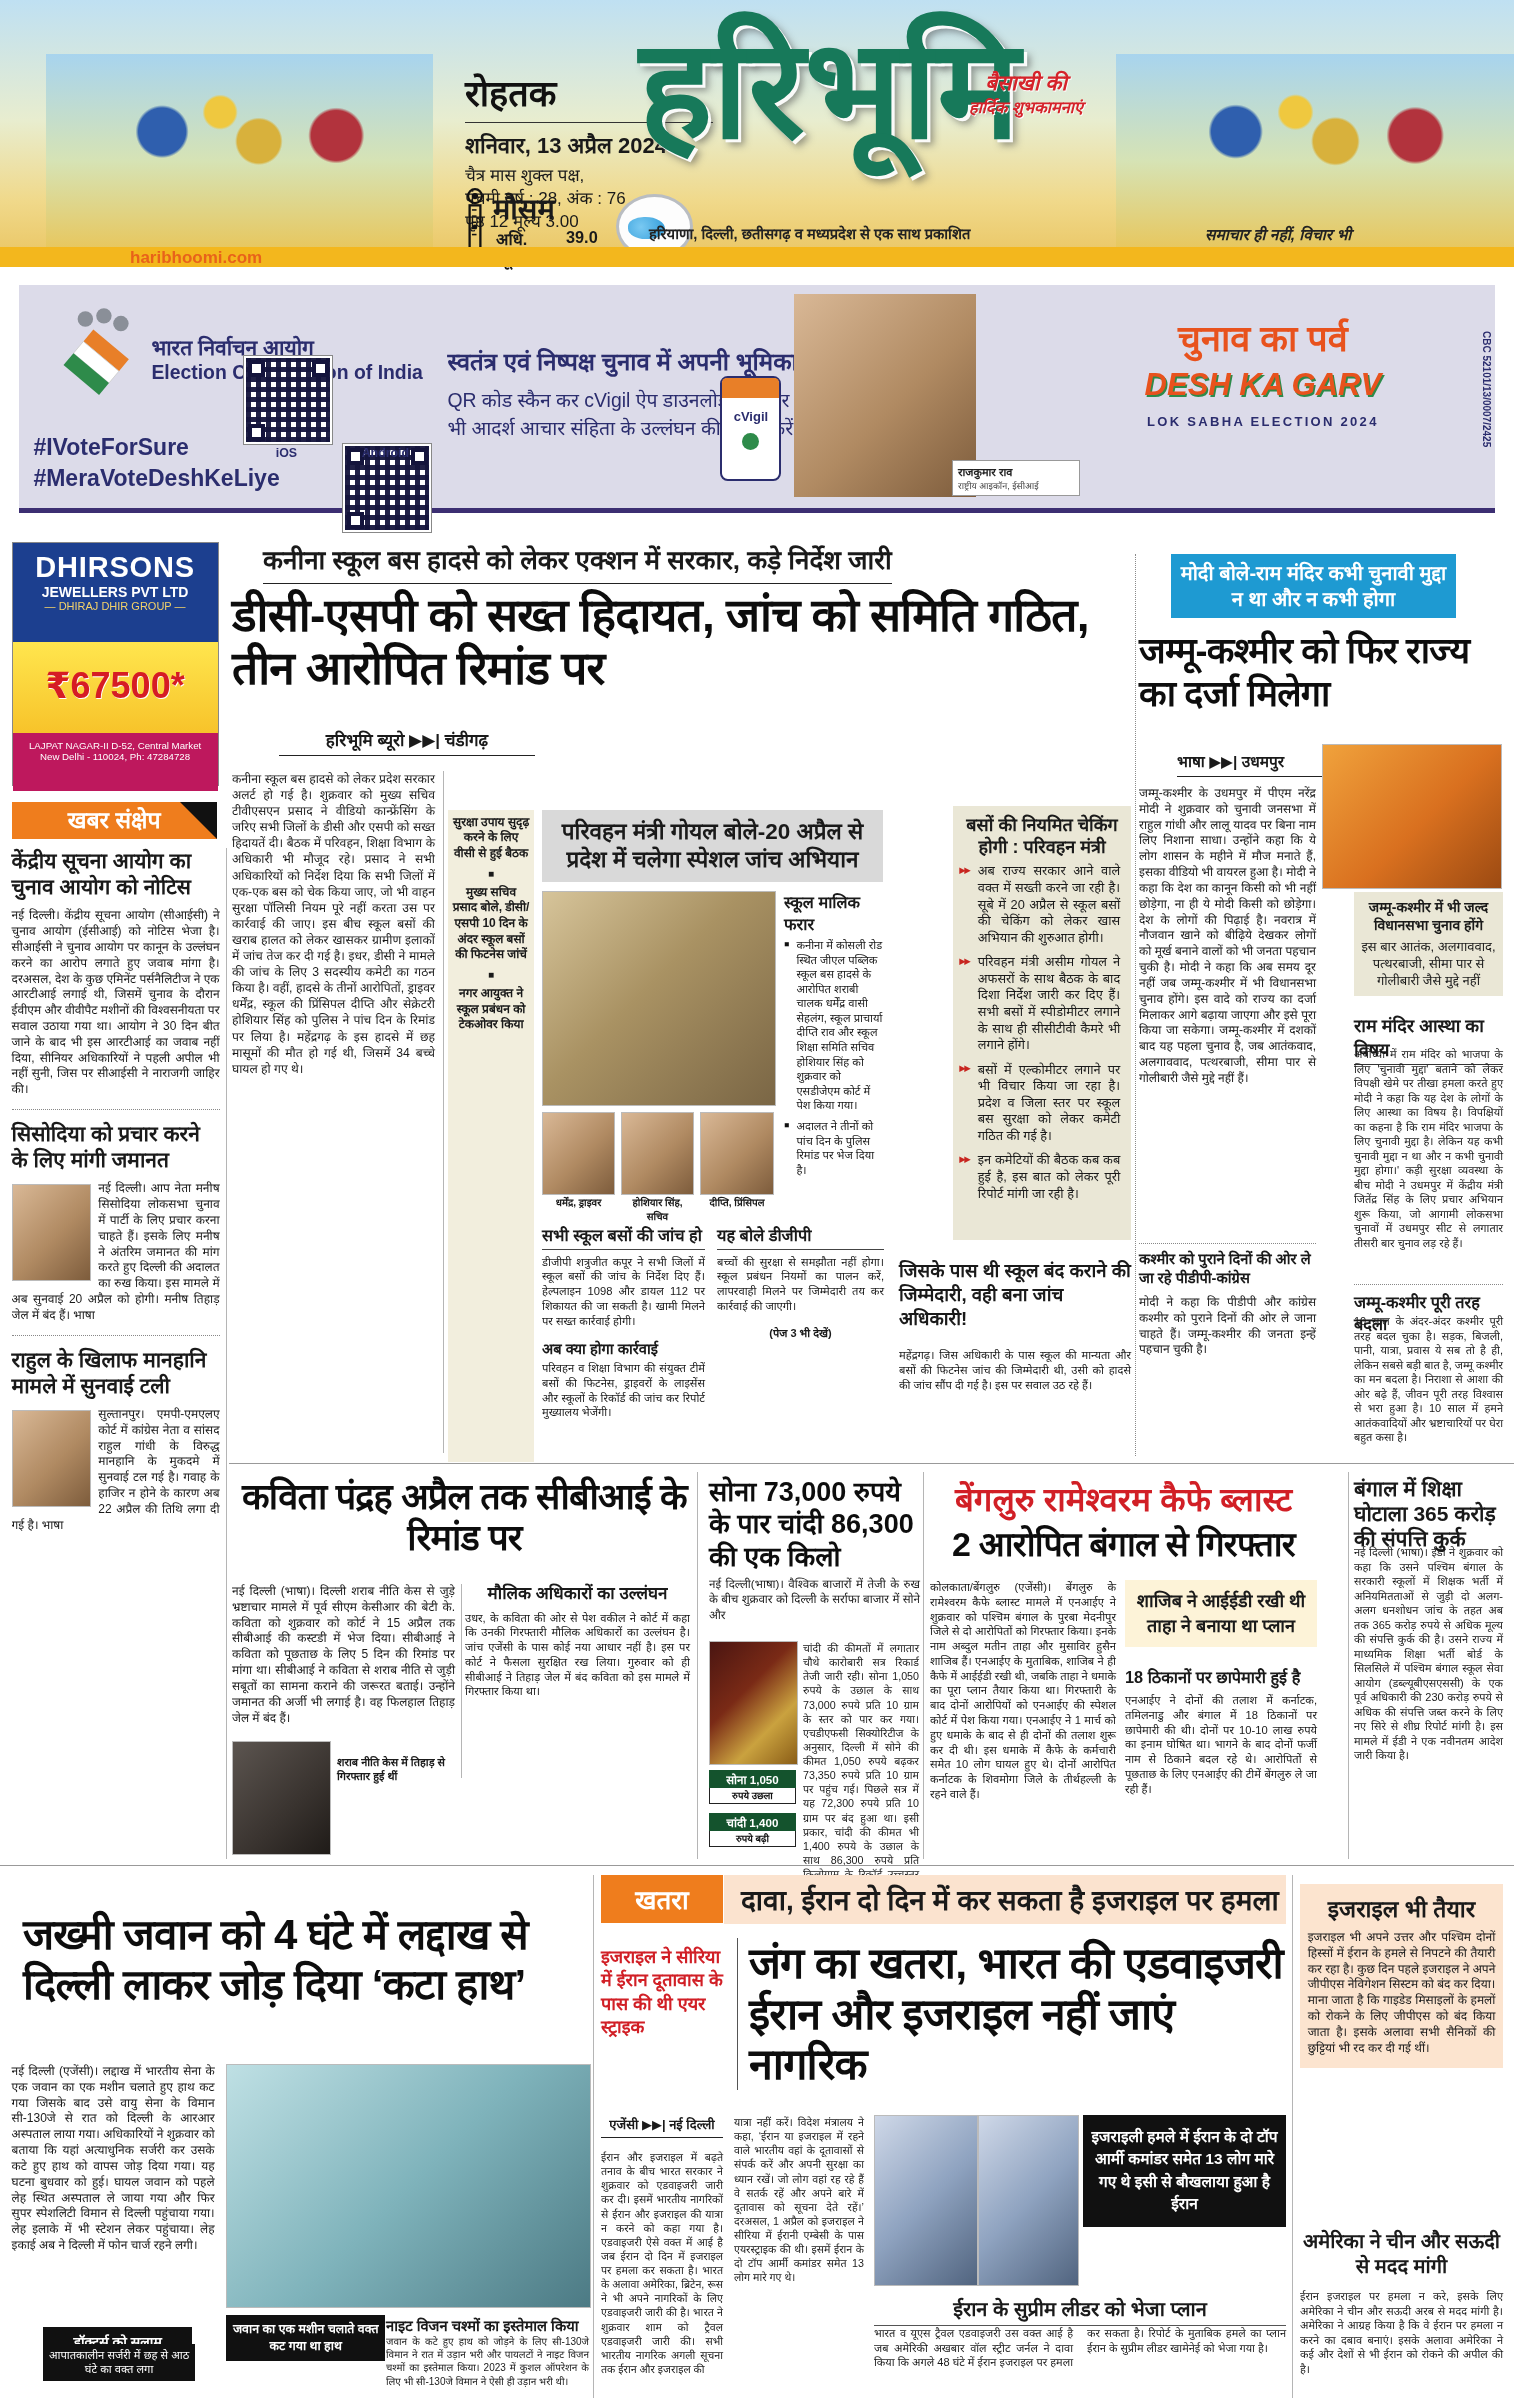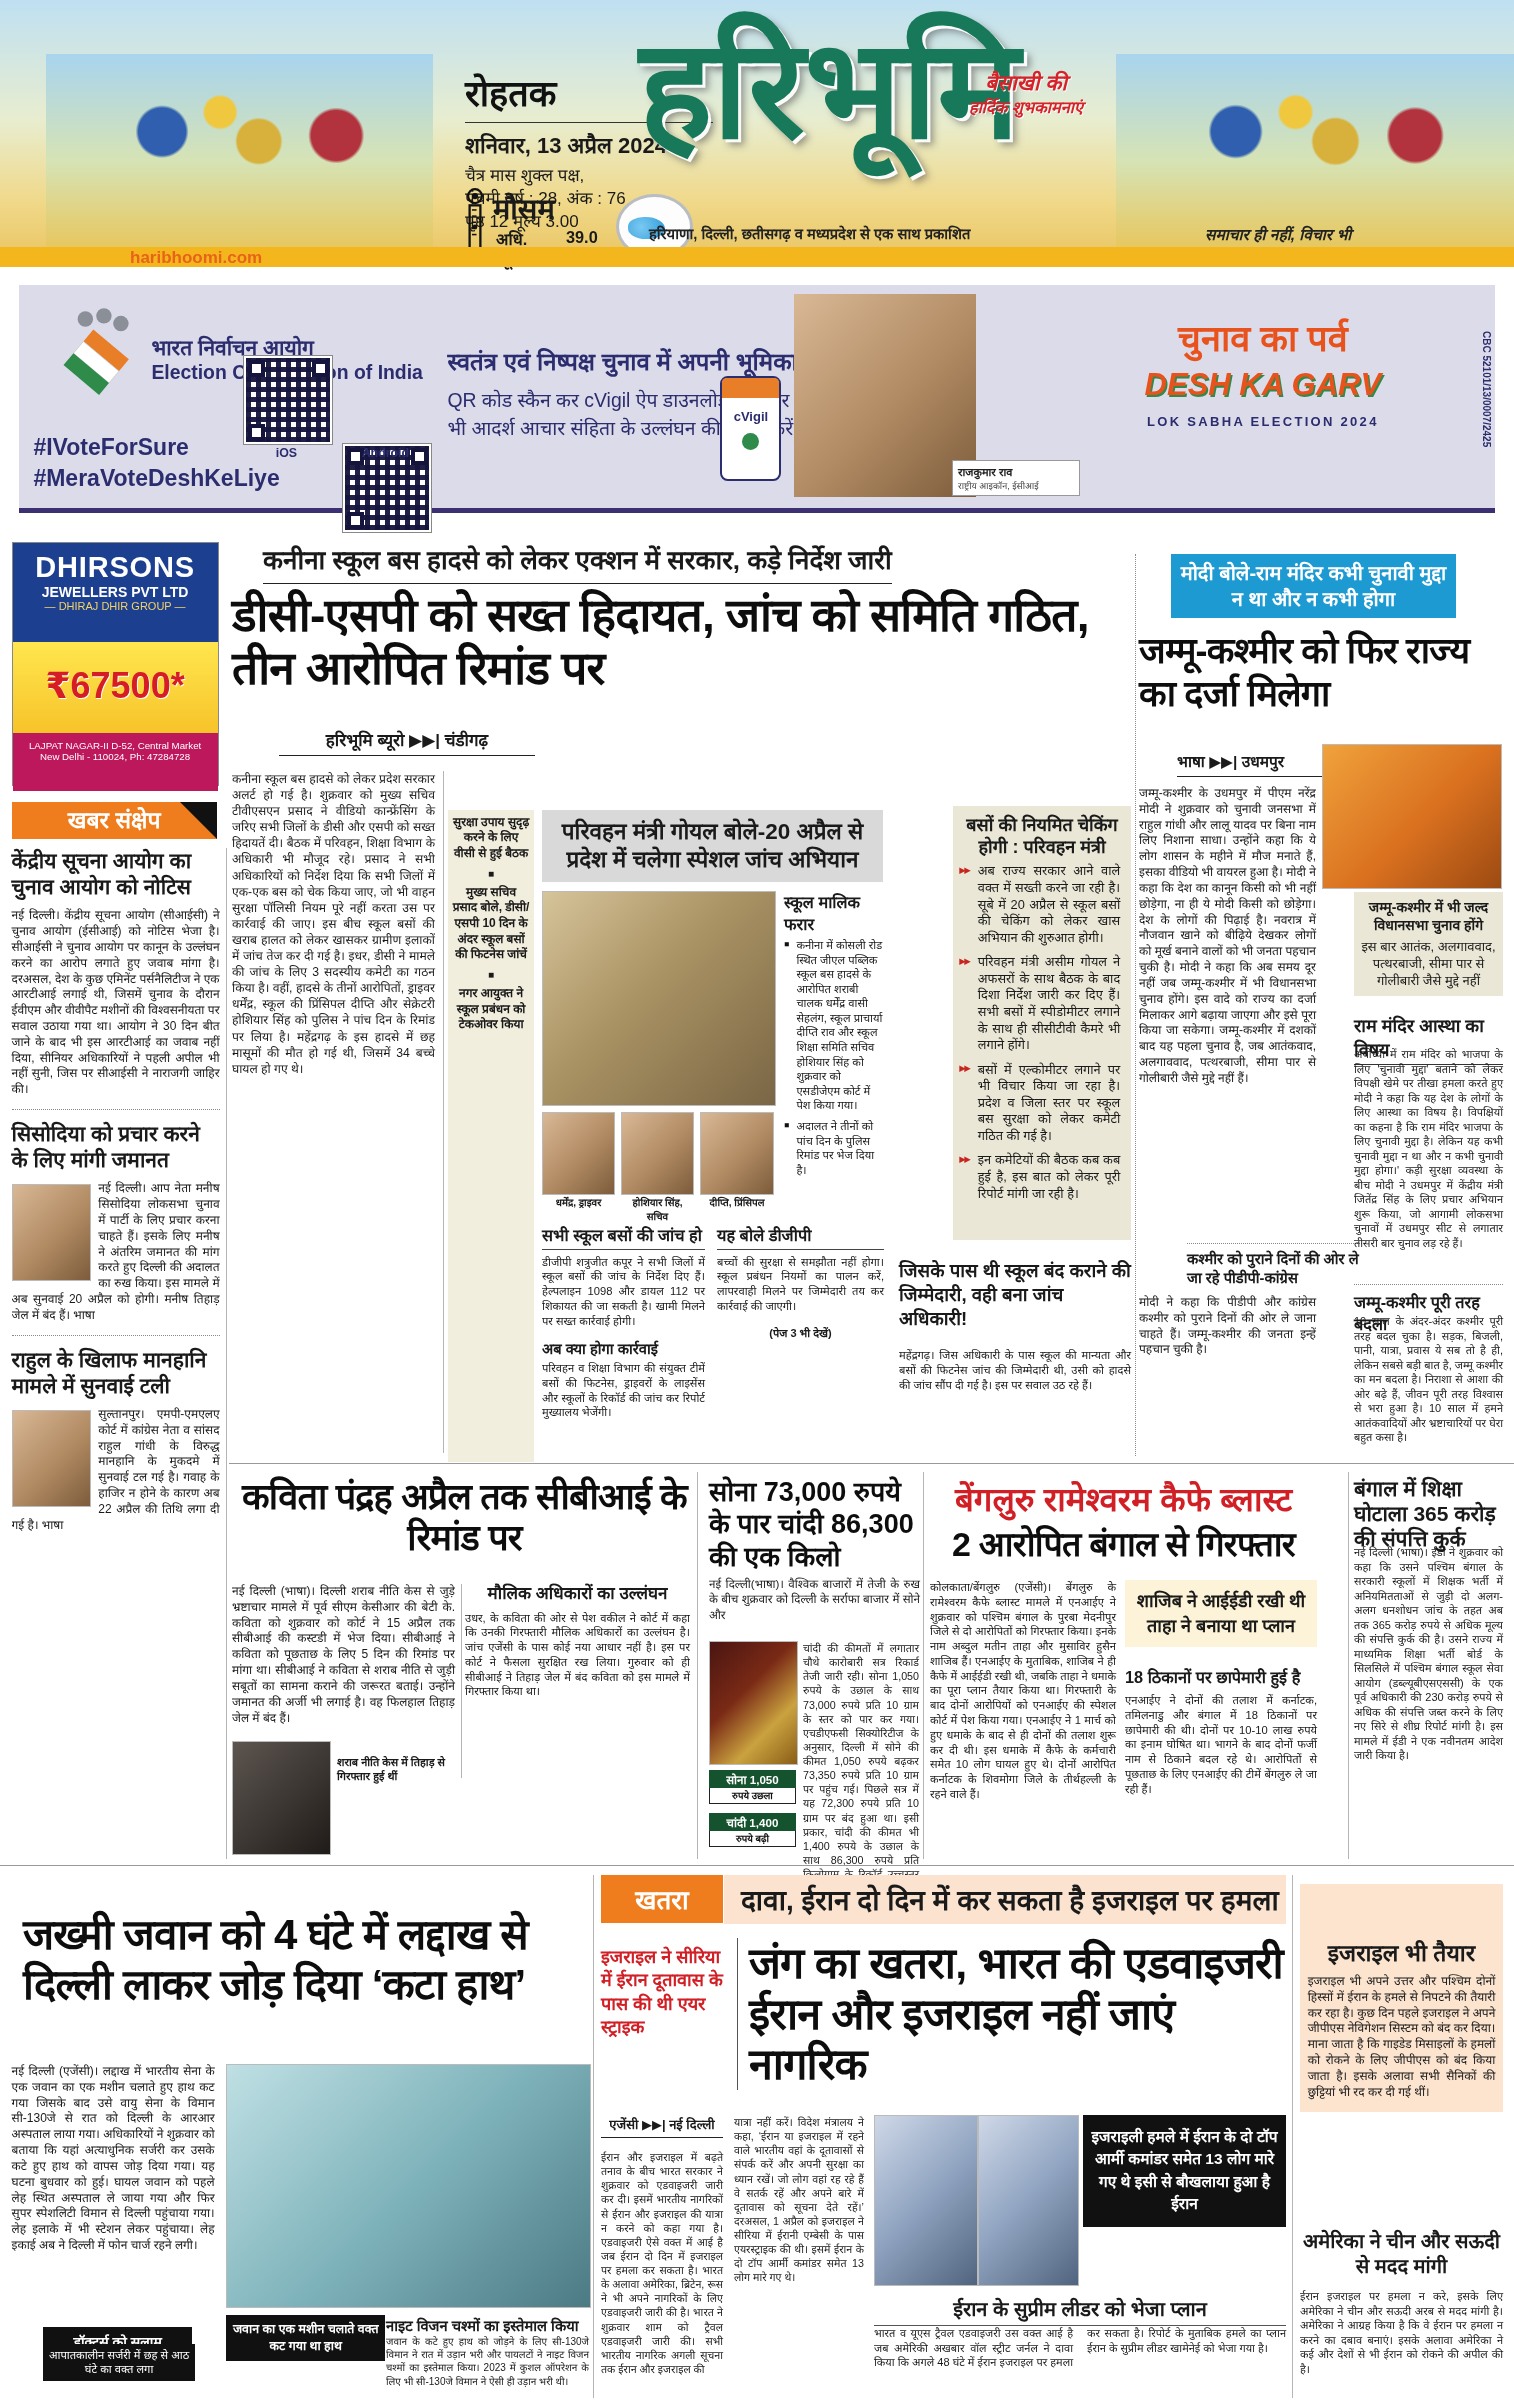--- a/index.html
+++ b/index.html
@@ -252,21 +252,21 @@
   <div class="abs bold" style="left:899px;top:1259px;width:232px;font-size:18.6px;line-height:1.3;">जिसके पास थी स्कूल बंद कराने की जिम्मेदारी, वही बना जांच अधिकारी!</div>
   <div class="abs jt" style="left:899px;top:1348px;width:232px;font-size:11.2px;">महेंद्रगढ़। जिस अधिकारी के पास स्कूल की मान्यता और बसों की फिटनेस जांच की जिम्मेदारी थी, उसी को हादसे की जांच सौंप दी गई है। इस पर सवाल उठ रहे हैं।</div>
 
   <div class="abs" style="left:1135px;top:554px;height:902px;border-left:0.8px dotted #8a8a8a;"></div>
 
   <div class="abs ctr bold" style="left:1171px;top:554px;width:285px;background:#1e9ad2;color:#fff;font-size:20px;line-height:1.3;padding:6.2px 7.7px;box-sizing:border-box;">मोदी बोले-राम मंदिर कभी चुनावी मुद्दा न था और न कभी होगा</div>
   <div class="abs headline" style="left:1139px;top:629px;width:366px;font-size:36px;line-height:1.2;">जम्मू-कश्मीर को फिर राज्य का दर्जा मिलेगा</div>
   <div class="abs byline" style="left:1177px;top:750px;width:163px;font-size:15.5px;">भाषा ▶▶| उधमपुर</div>
   <div class="abs jt" style="left:1139px;top:786px;width:177px;height:434px;font-size:12px;">जम्मू-कश्मीर के उधमपुर में पीएम नरेंद्र मोदी ने शुक्रवार को चुनावी जनसभा में राहुल गांधी और लालू यादव पर बिना नाम लिए निशाना साधा। उन्होंने कहा कि ये लोग शासन के महीने में मौज मनाते हैं, इसका वीडियो भी वायरल हुआ है। मोदी ने कहा कि देश का कानून किसी को भी नहीं छोड़ेगा, ना ही ये मोदी किसी को छोड़ेगा। देश के लोगों की पिढ़ाई है। नवरात्र में नौजवान खाने को बीढ़िये देखकर लोगों को मूर्ख बनाने वालों को भी जनता पहचान चुकी है। मोदी ने कहा कि अब समय दूर नहीं जब जम्मू-कश्मीर में भी विधानसभा चुनाव होंगे। इस वादे को राज्य का दर्जा मिलाकर आगे बढ़ाया जाएगा और इसे पूरा किया जा सकेगा। जम्मू-कश्मीर में दशकों बाद यह पहला चुनाव है, जब आतंकवाद, अलगाववाद, पत्थरबाजी, सीमा पार से गोलीबारी जैसे मुद्दे नहीं हैं।</div>
   <div class="abs photo ph-orange" style="left:1322px;top:744px;width:178px;height:143px;"></div>
-  <div class="abs bold" style="left:1139px;top:1243px;width:177px;font-size:14.7px;line-height:1.25;border-top:0.8px dotted #888;padding-top:6.2px;margin-left:48px;">कश्मीर को पुराने दिनों की ओर ले जा रहे पीडीपी-कांग्रेस</div>
+  <div class="abs bold" style="left:1139px;top:1243px;width:177px;font-size:14.7px;line-height:1.25;border-top:0.8px dotted #888;padding-top:6.2px;">कश्मीर को पुराने दिनों की ओर ले जा रहे पीडीपी-कांग्रेस</div>
   <div class="abs jt" style="left:1139px;top:1295px;width:177px;font-size:12px;">मोदी ने कहा कि पीडीपी और कांग्रेस कश्मीर को पुराने दिनों की ओर ले जाना चाहते हैं। जम्मू-कश्मीर की जनता इन्हें पहचान चुकी है।</div>
 
   <div class="abs beige" style="left:1354px;top:892px;width:149px;padding:6.2px;box-sizing:border-box;">
     <div class="ctr bold" style="font-size:14px;line-height:1.3;">जम्मू-कश्मीर में भी जल्द विधानसभा चुनाव होंगे</div>
     <div class="ctr" style="font-size:13px;line-height:1.3;margin-top:4.6px;">इस बार आतंक, अलगाववाद, पत्थरबाजी, सीमा पार से गोलीबारी जैसे मुद्दे नहीं</div>
   </div>
   <div class="abs bold" style="left:1354px;top:1013px;width:149px;font-size:18px;border-bottom:1.5px solid #333;padding-bottom:3.1px;">राम मंदिर आस्था का विषय</div>
   <div class="abs jt" style="left:1354px;top:1047px;width:149px;font-size:11px;">अयोध्या में राम मंदिर को भाजपा के लिए 'चुनावी मुद्दा' बताने को लेकर विपक्षी खेमे पर तीखा हमला करते हुए मोदी ने कहा कि यह देश के लोगों के लिए आस्था का विषय है। विपक्षियों का कहना है कि राम मंदिर भाजपा के लिए चुनावी मुद्दा है। लेकिन यह कभी चुनावी मुद्दा न था और न कभी चुनावी मुद्दा होगा।' कड़ी सुरक्षा व्यवस्था के बीच मोदी ने उधमपुर में केंद्रीय मंत्री जितेंद्र सिंह के लिए प्रचार अभियान शुरू किया, जो आगामी लोकसभा चुनावों में उधमपुर सीट से लगातार तीसरी बार चुनाव लड़ रहे हैं।</div>
   <div class="abs bold" style="left:1354px;top:1284px;width:149px;font-size:16.3px;border-top:0.8px dotted #888;padding-top:6.2px;">जम्मू-कश्मीर पूरी तरह बदला</div>
   <div class="abs jt" style="left:1354px;top:1314px;width:149px;font-size:11px;">10 साल के अंदर-अंदर कश्मीर पूरी तरह बदल चुका है। सड़क, बिजली, पानी, यात्रा, प्रवास ये सब तो है ही, लेकिन सबसे बड़ी बात है, जम्मू कश्मीर का मन बदला है। निराशा से आशा की ओर बढ़े हैं, जीवन पूरी तरह विश्वास से भरा हुआ है। 10 साल में हमने आतंकवादियों और भ्रष्टाचारियों पर घेरा बहुत कसा है।</div>
@@ -333,20 +333,20 @@
   <div class="abs jt" style="left:734px;top:2115px;width:130px;height:283px;font-size:10.7px;">यात्रा नहीं करें। विदेश मंत्रालय ने कहा, ‘ईरान या इजराइल में रहने वाले भारतीय वहां के दूतावासों से संपर्क करें और अपनी सुरक्षा का ध्यान रखें। जो लोग वहां रह रहे हैं वे सतर्क रहें और अपने बारे में दूतावास को सूचना देते रहें।’ दरअसल, 1 अप्रैल को इजराइल ने सीरिया में ईरानी एम्बेसी के पास एयरस्ट्राइक की थी। इसमें ईरान के दो टॉप आर्मी कमांडर समेत 13 लोग मारे गए थे।</div>
   <div class="abs photo ph-blue" style="left:874px;top:2115px;width:102px;height:169px;"></div>
   <div class="abs photo ph-blue" style="left:978px;top:2115px;width:99px;height:169px;"></div>
   <div class="abs blackbox ctr bold" style="left:1083px;top:2115px;width:203px;font-size:15.5px;line-height:1.45;padding:11px 7.7px;box-sizing:border-box;">इजराइली हमले में ईरान के दो टॉप आर्मी कमांडर समेत 13 लोग मारे गए थे इसी से बौखलाया हुआ है ईरान</div>
   <div class="abs ctr bold" style="left:874px;top:2295px;width:412px;font-size:20px;border-bottom:0.8px solid #555;padding-bottom:3.1px;">ईरान के सुप्रीम लीडर को भेजा प्लान</div>
   <div class="abs jt" style="left:874px;top:2326px;width:412px;font-size:11px;column-count:2;column-gap:14px;">भारत व यूएस ट्रैवल एडवाइजरी उस वक्त आई है जब अमेरिकी अखबार वॉल स्ट्रीट जर्नल ने दावा किया कि अगले 48 घंटे में ईरान इजराइल पर हमला कर सकता है। रिपोर्ट के मुताबिक हमले का प्लान ईरान के सुप्रीम लीडर खामेनेई को भेजा गया है।</div>
 
   <div class="abs" style="left:1292px;top:1875px;height:523px;border-left:0.8px solid #b5b5b5;"></div>
 
   <div class="abs" style="left:1300px;top:1884px;width:203px;background:#fce4cf;padding:7.7px 7.7px 11px;box-sizing:border-box;">
-    <div class="ctr bold" style="font-size:23px;margin-top:44px;">इजराइल भी तैयार</div>
+    <div class="ctr bold" style="font-size:23px;">इजराइल भी तैयार</div>
     <div class="jt" style="font-size:12px;margin-top:6.2px;">इजराइल भी अपने उत्तर और पश्चिम दोनों हिस्सों में ईरान के हमले से निपटने की तैयारी कर रहा है। कुछ दिन पहले इजराइल ने अपने जीपीएस नेविगेशन सिस्टम को बंद कर दिया। माना जाता है कि गाइडेड मिसाइलों के हमलों को रोकने के लिए जीपीएस को बंद किया जाता है। इसके अलावा सभी सैनिकों की छुट्टियां भी रद कर दी गई थीं।</div>
   </div>
   <div class="abs ctr bold" style="left:1300px;top:2229px;width:203px;font-size:20px;line-height:1.25;">अमेरिका ने चीन और सऊदी से मदद मांगी</div>
   <div class="abs jt" style="left:1300px;top:2289px;width:203px;font-size:11px;">ईरान इजराइल पर हमला न करे, इसके लिए अमेरिका ने चीन और सऊदी अरब से मदद मांगी है। अमेरिका ने आग्रह किया है कि वे ईरान पर हमला न करने का दबाव बनाएं। इसके अलावा अमेरिका ने कई और देशों से भी ईरान को रोकने की अपील की है।</div>
 
 </div>
 
 
 </body></html>

